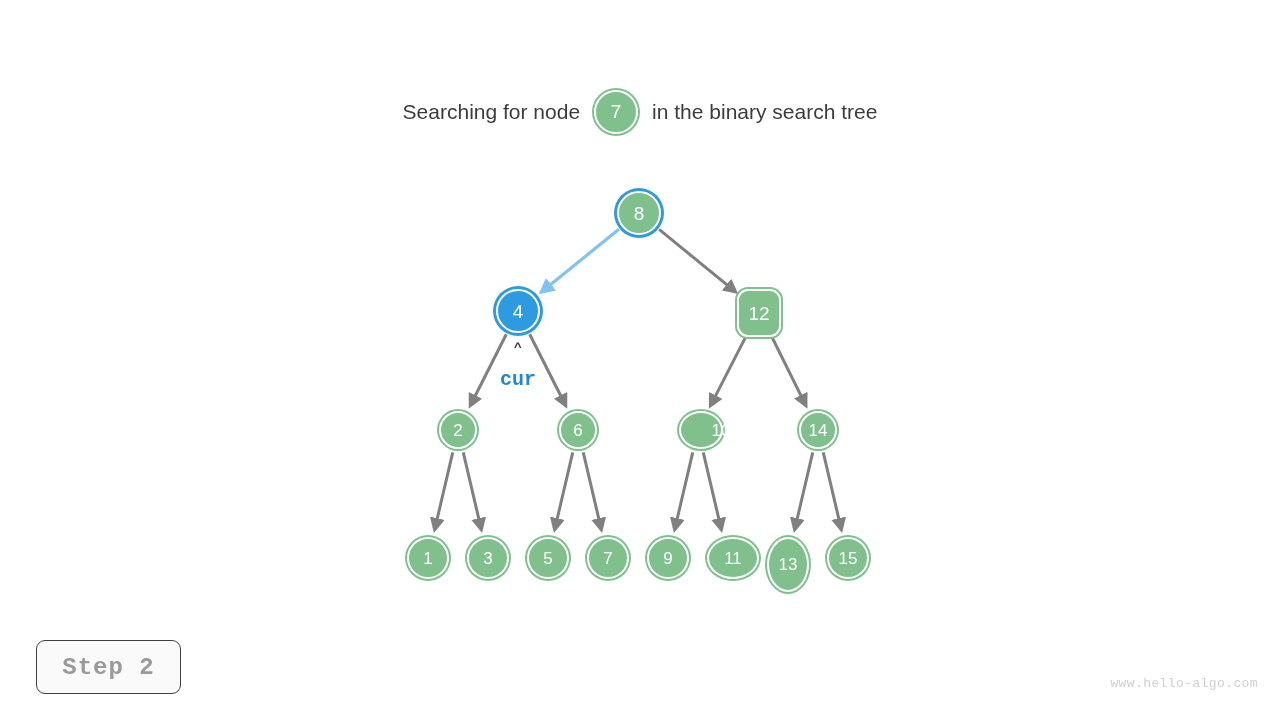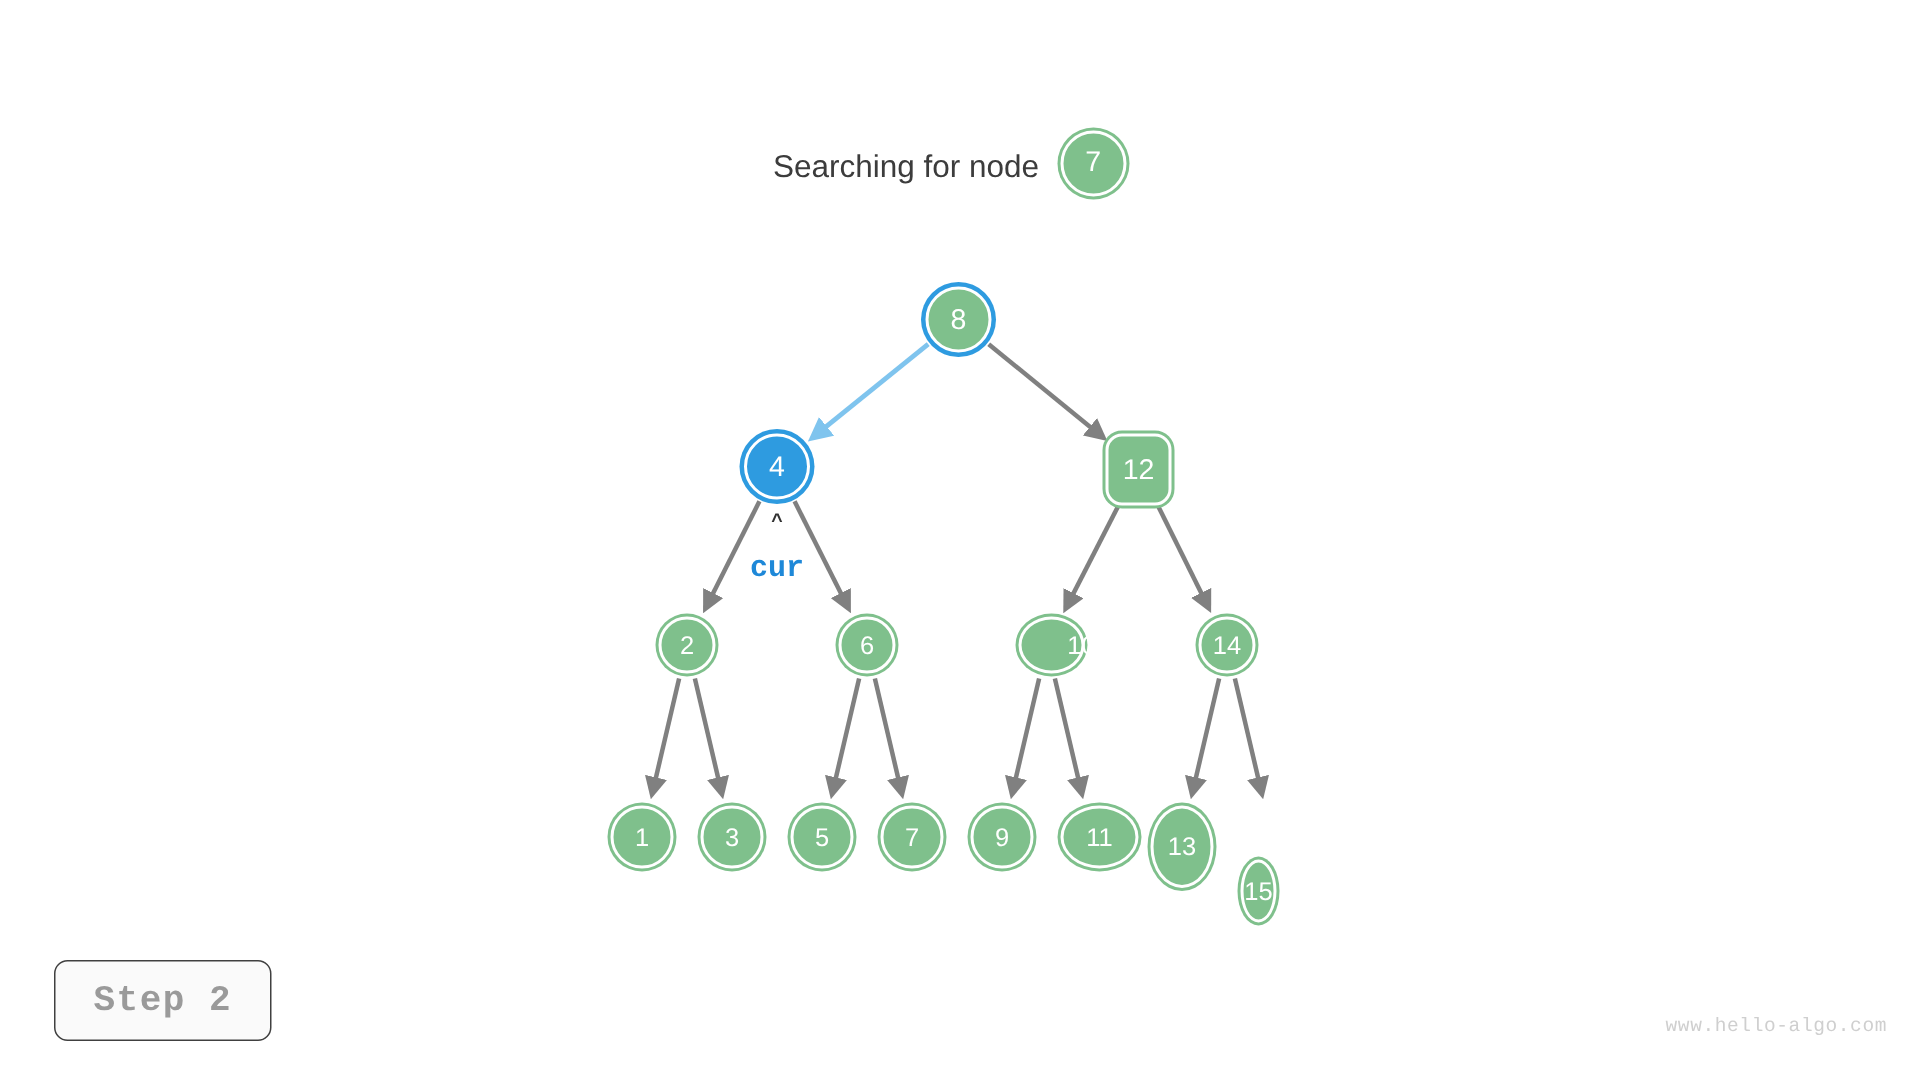--- a/index.html
+++ b/index.html
@@ -16,21 +16,21 @@
   }
 
   
   #title-bar {
     position: absolute;
     left: 0;
     top: 93px;
     width: 1280px;
     height: 38px;
     display: flex;
-    align-items: flex-end;
+    align-items: center;
     justify-content: center;
     gap: 0;
   }
   .title-text {
     font-family: "Liberation Sans", sans-serif;
     font-size: 21px;
     color: #3c3c3c;
     white-space: pre;
     line-height: 38px;
   }
@@ -160,20 +160,21 @@
   }
 </style>
 </head>
 <body>
 
 <div id="title-bar">
   <span class="title-text">Searching for node</span>
   <span class="title-badge">
     <span>7</span>
   </span>
+  <span class="title-text">in the binary search tree</span>
 </div>
 
 <div id="tree-canvas">
   <svg id="edge-layer" viewBox="0 0 1280 720" width="1280" height="720" xmlns="http://www.w3.org/2000/svg">
     <defs>
       <marker id="arrow-gray" markerWidth="5" markerHeight="5" refX="3.6" refY="2.5" orient="auto" markerUnits="strokeWidth">
         <path d="M0,0 L5,2.5 L0,5 z" fill="#808080"></path>
       </marker>
       <marker id="arrow-blue" markerWidth="5" markerHeight="5" refX="3.6" refY="2.5" orient="auto" markerUnits="strokeWidth">
         <path d="M0,0 L5,2.5 L0,5 z" fill="#7fc4ee"></path>
@@ -232,21 +233,21 @@
       </div>
       <div class="tree-node node-normal" style="width: 42px; height: 42px; left: 647px; top: 537px; font-size: 17px;">
         <span class="node-label">9</span>
       </div>
       <div class="tree-node node-normal" style="width: 52px; height: 42px; left: 707px; top: 537px; font-size: 17px;">
         <span class="node-label">11</span>
       </div>
       <div class="tree-node node-normal" style="width: 42px; height: 55px; left: 767px; top: 537px; font-size: 17px;">
         <span class="node-label">13</span>
       </div>
-      <div class="tree-node node-normal" style="width: 24px; height: 42px; left: 827px; top: 537px; font-size: 17px; margin-top: 36px;">
+      <div class="tree-node node-normal" style="width: 42px; height: 42px; left: 827px; top: 537px; font-size: 17px;">
         <span class="node-label">15</span>
       </div>
     </div>
 
   <div id="cur-pointer">
     <div id="cur-caret">^</div>
     <div id="cur-text">cur</div>
   </div>
 </div>
 

